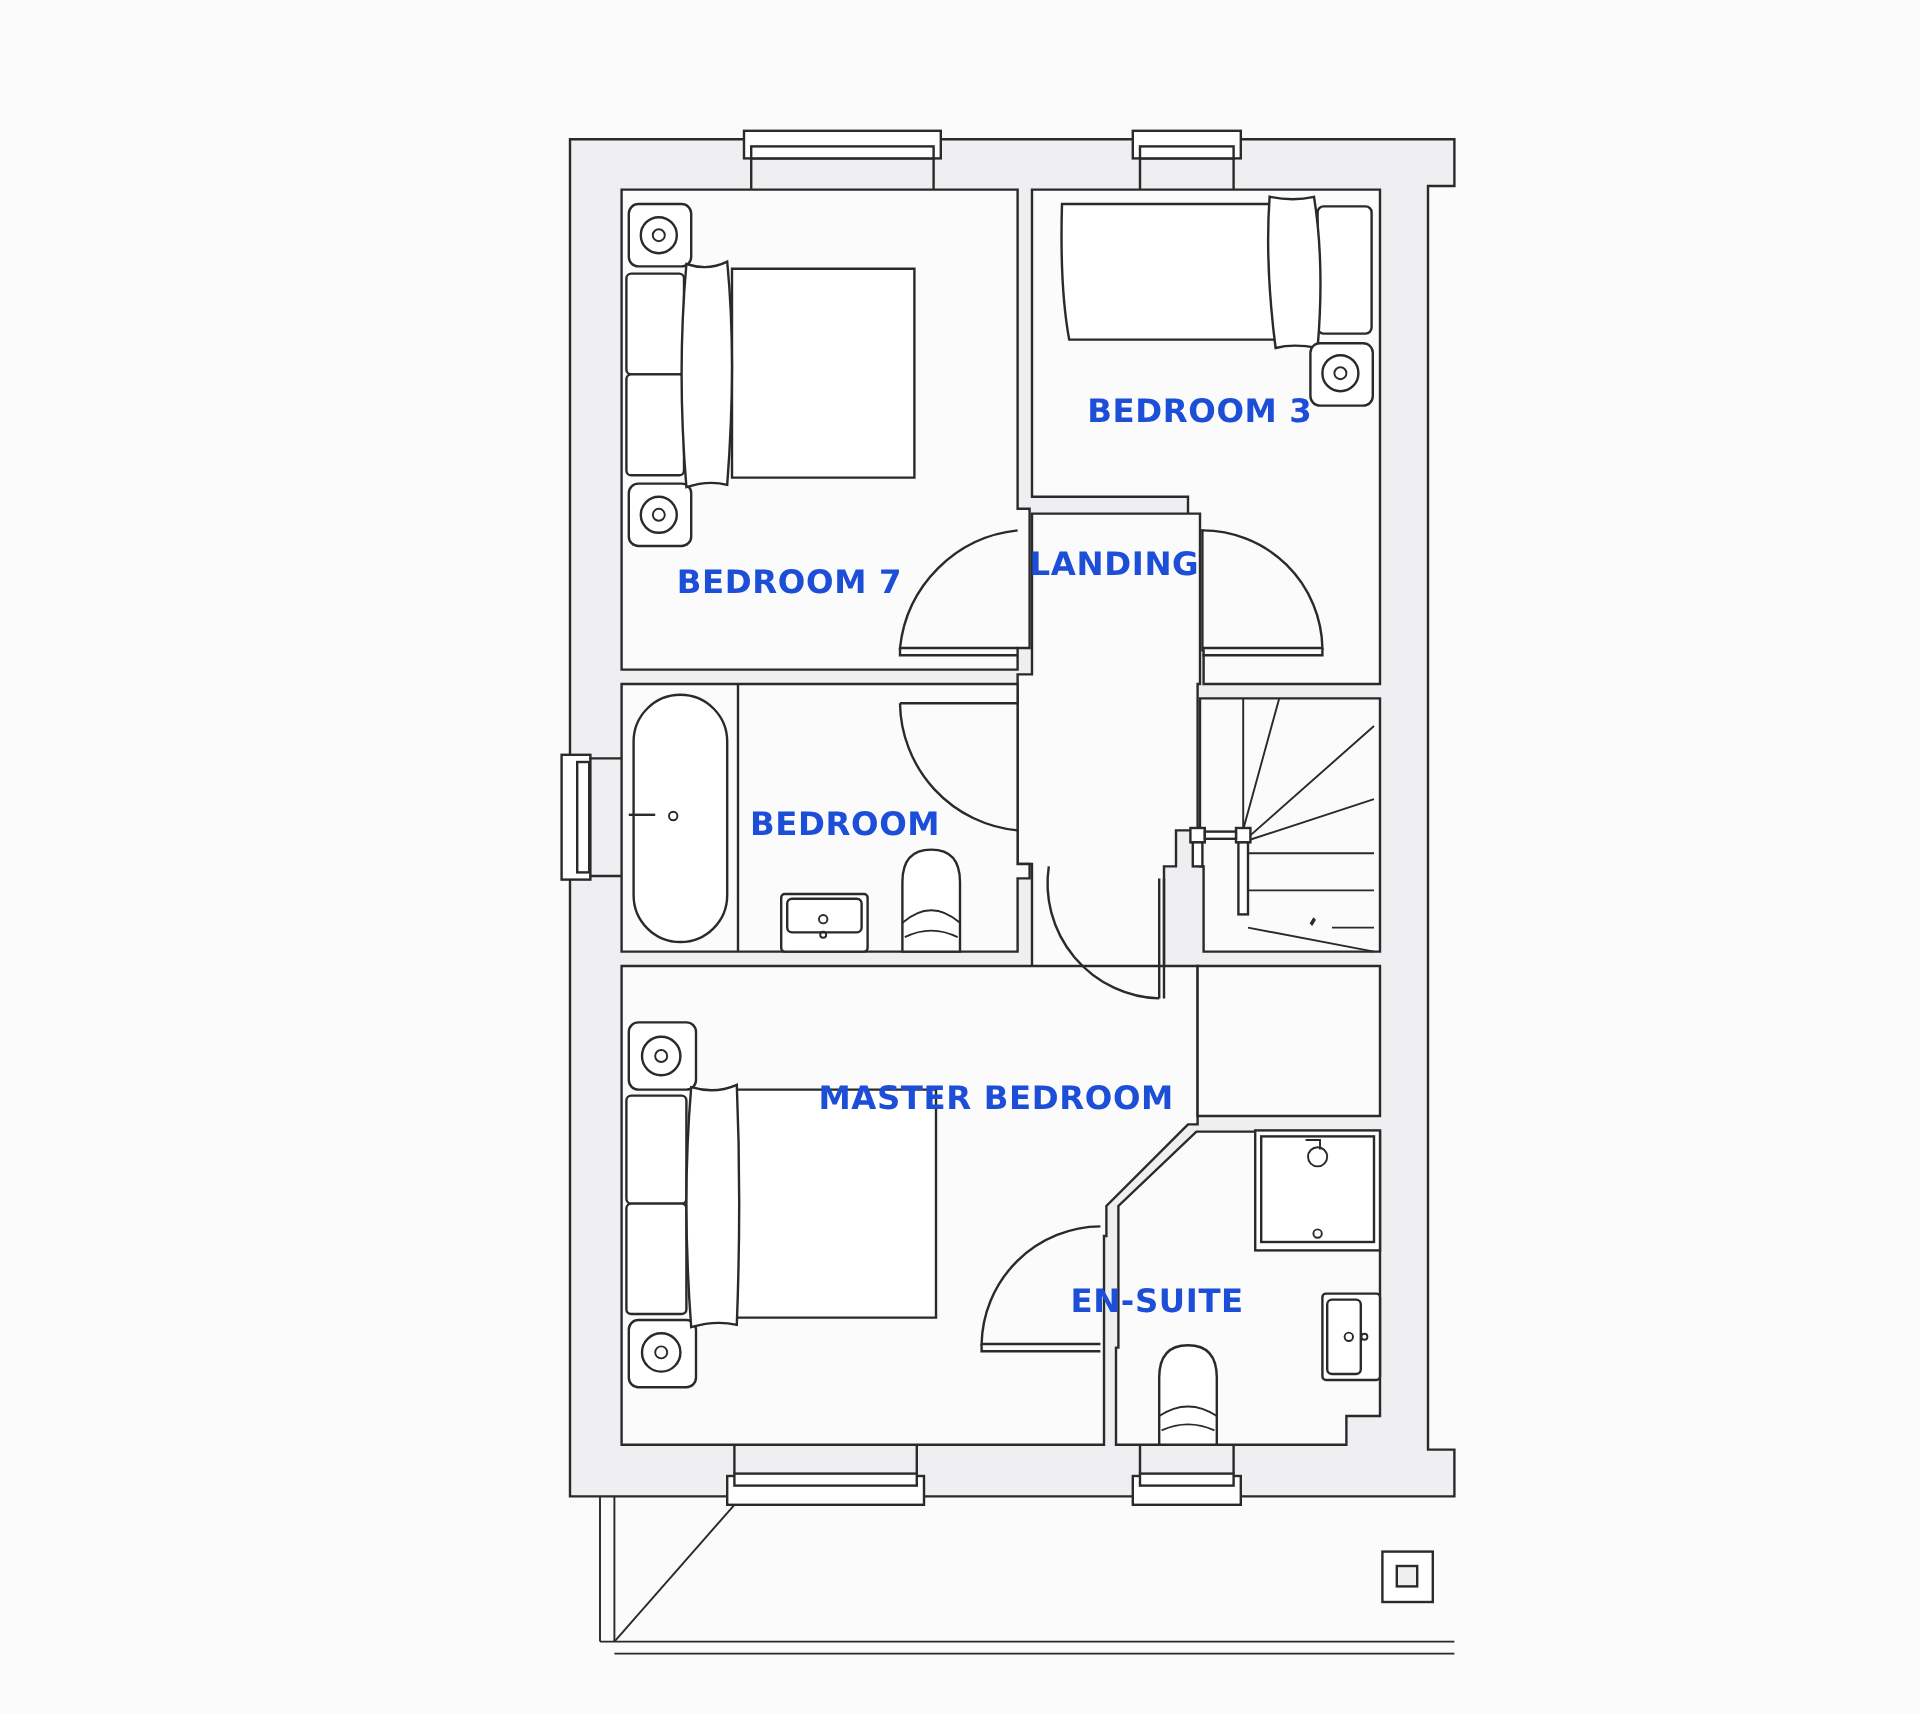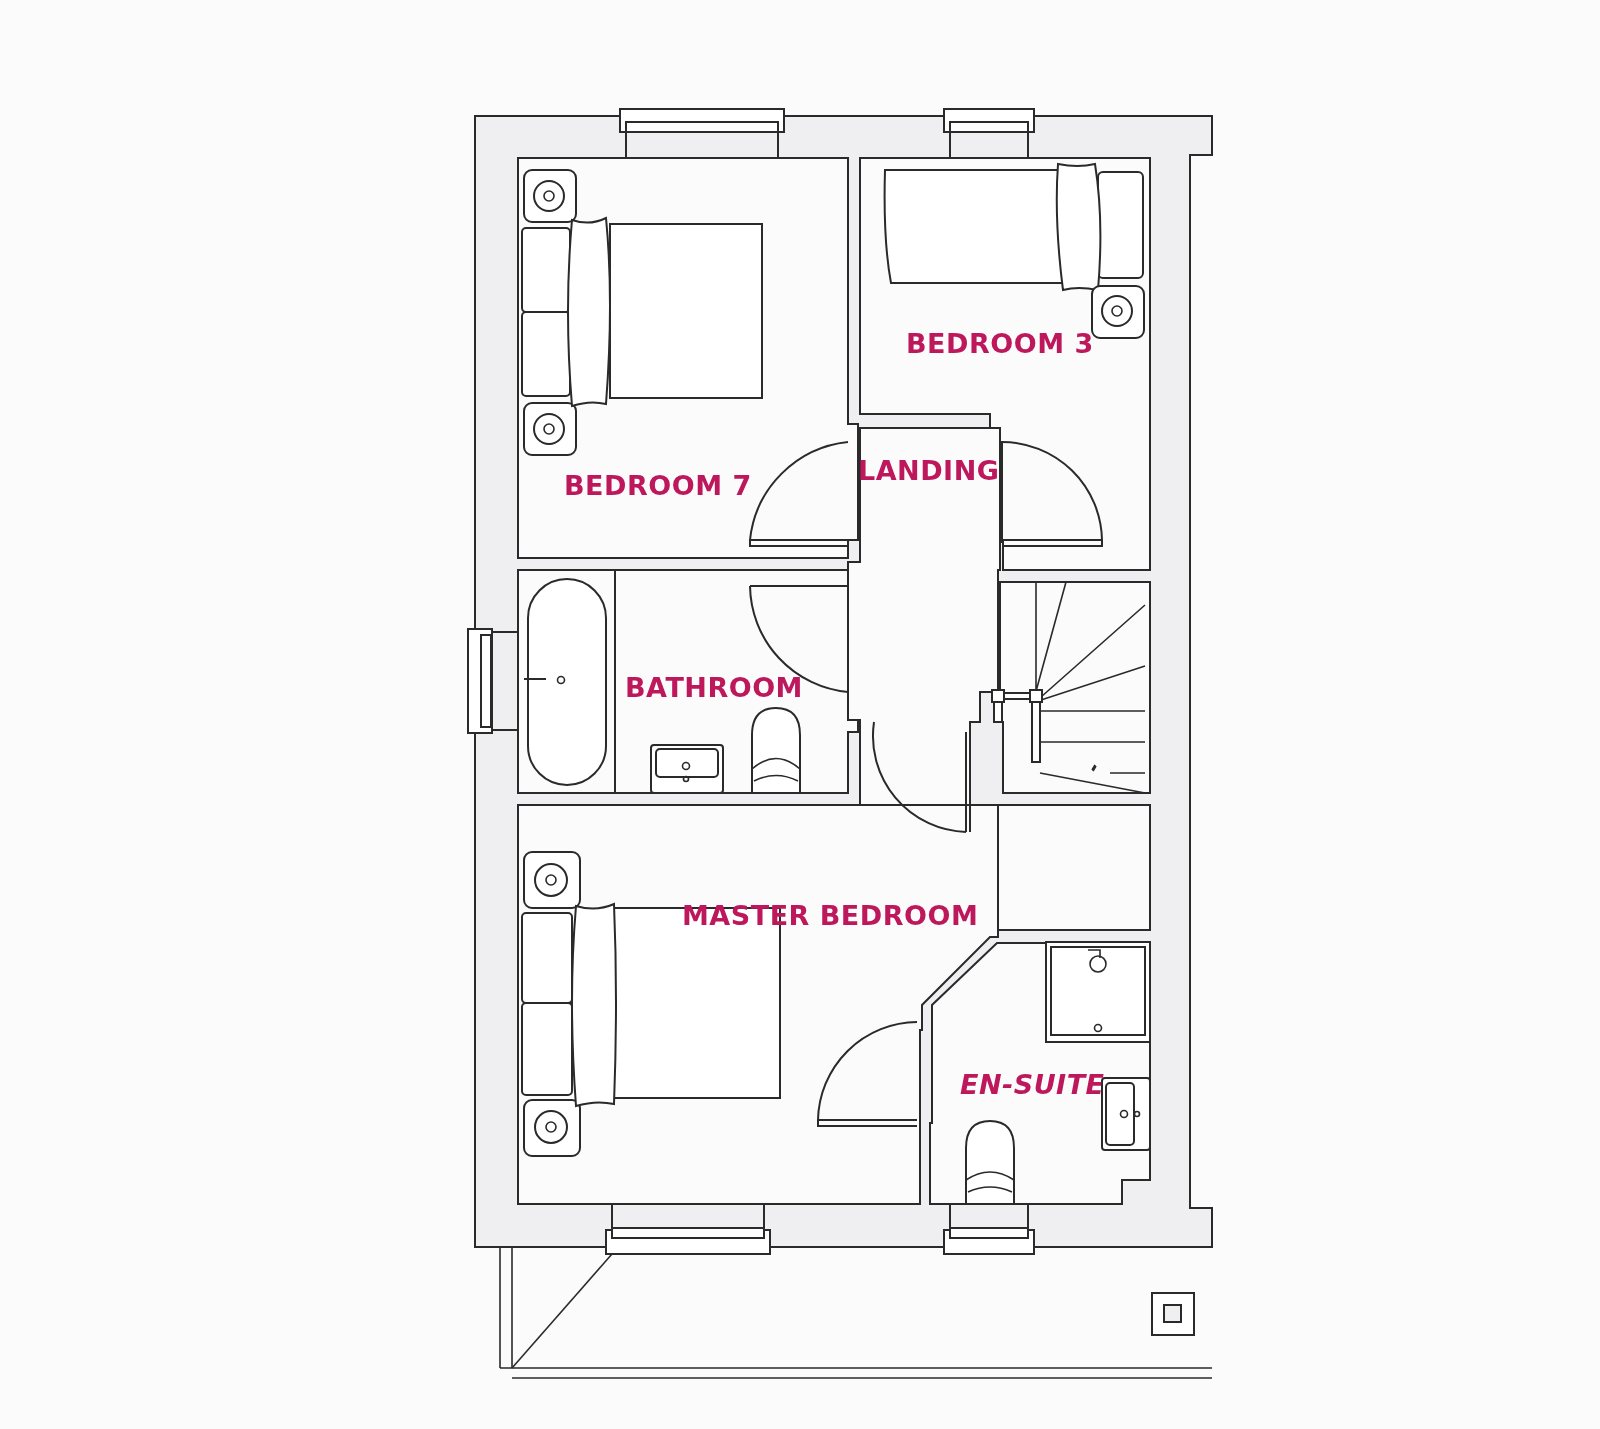--- a/index.html
+++ b/index.html
@@ -5,21 +5,21 @@
   html, body { margin: 0; padding: 0; background: #fbfbfb; }
   body { width: 1600px; height: 1429px; position: relative; overflow: hidden; }
   #plan { position: absolute; left: 0; top: 0; width: 1600px; height: 1429px; }
   .wall { fill: #efeff1; stroke: #2a2a2a; stroke-width: 2; }
   .room { fill: #fbfbfb; stroke: #2a2a2a; stroke-width: 2; }
   .line { fill: none; stroke: #2a2a2a; stroke-width: 2; }
   .thin { fill: none; stroke: #2a2a2a; stroke-width: 1.6; }
   .furn { fill: #ffffff; stroke: #2a2a2a; stroke-width: 2; }
   .win { fill: #ffffff; stroke: #2a2a2a; stroke-width: 2; }
   .label { position: absolute; font-family: "DejaVu Sans", sans-serif; font-weight: bold;
-           color: #be185d; font-size: 27px; letter-spacing: 0.5px; white-space: nowrap; text-align: right; }
+           color: #1d4ed8; font-size: 27px; letter-spacing: 0.5px; white-space: nowrap; text-align: right; }
 </style>
 </head>
 <body>
 
 <svg id="plan" viewBox="0 0 1600 1429" xmlns="http://www.w3.org/2000/svg">
 
   <g>
     <path class="wall" d="M475,116 H1212 V155 H1190 V1208 H1212 V1247 H475 Z"></path>
   </g>
 
@@ -185,15 +185,15 @@
   </g>
   <g>
     <rect class="furn" x="1152" y="1293" width="42" height="42"></rect>
     <rect class="wall" x="1164" y="1305" width="17" height="17"></rect>
   </g>
 </svg>
 
 <div class="label" style="left:564px; top:470px;">BEDROOM 7</div>
 <div class="label" style="left:906px; top:328px;">BEDROOM 3</div>
 <div class="label" style="left:858px; top:455px;">LANDING</div>
-<div class="label" style="left:625px; top:672px;">BATHROOM</div>
+<div class="label" style="left:625px; top:672px;">BEDROOM</div>
 <div class="label" style="left:682px; top:900px;">MASTER BEDROOM</div>
-<div class="label" style="left:960px; top:1069px;font-style:italic;">EN-SUITE</div>
+<div class="label" style="left:892px; top:1069px;">EN-SUITE</div>
 
 </body></html>

